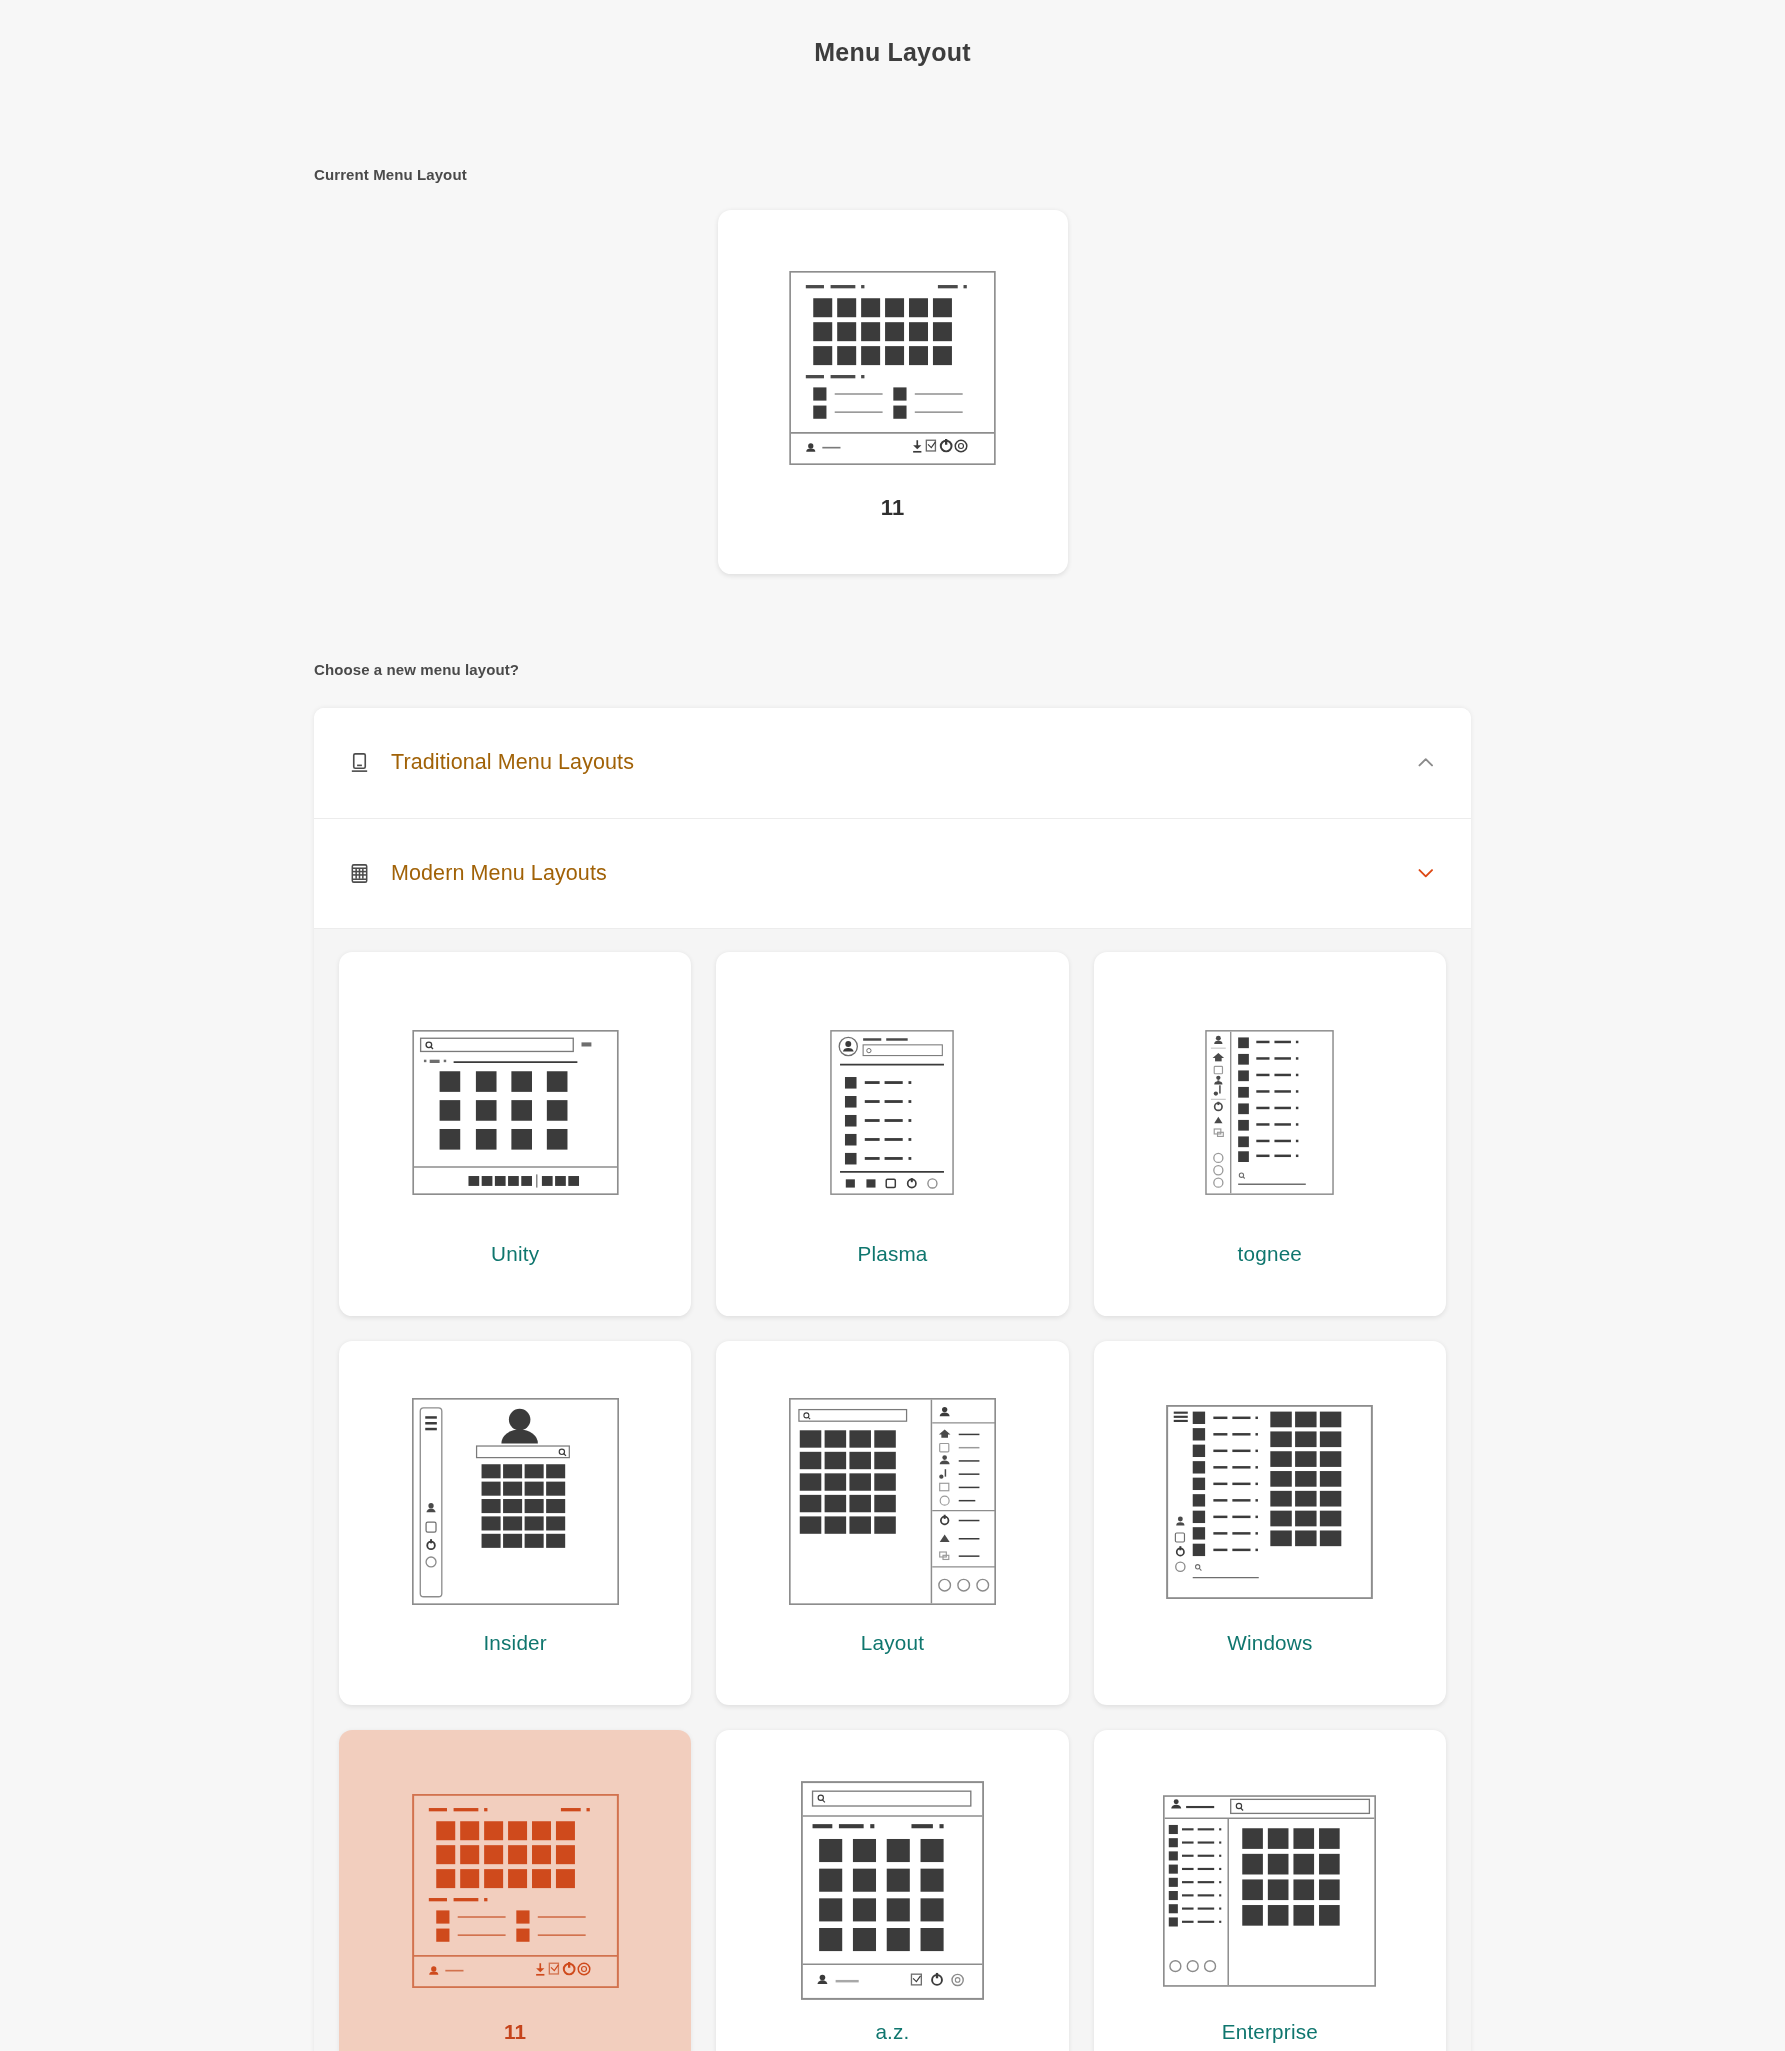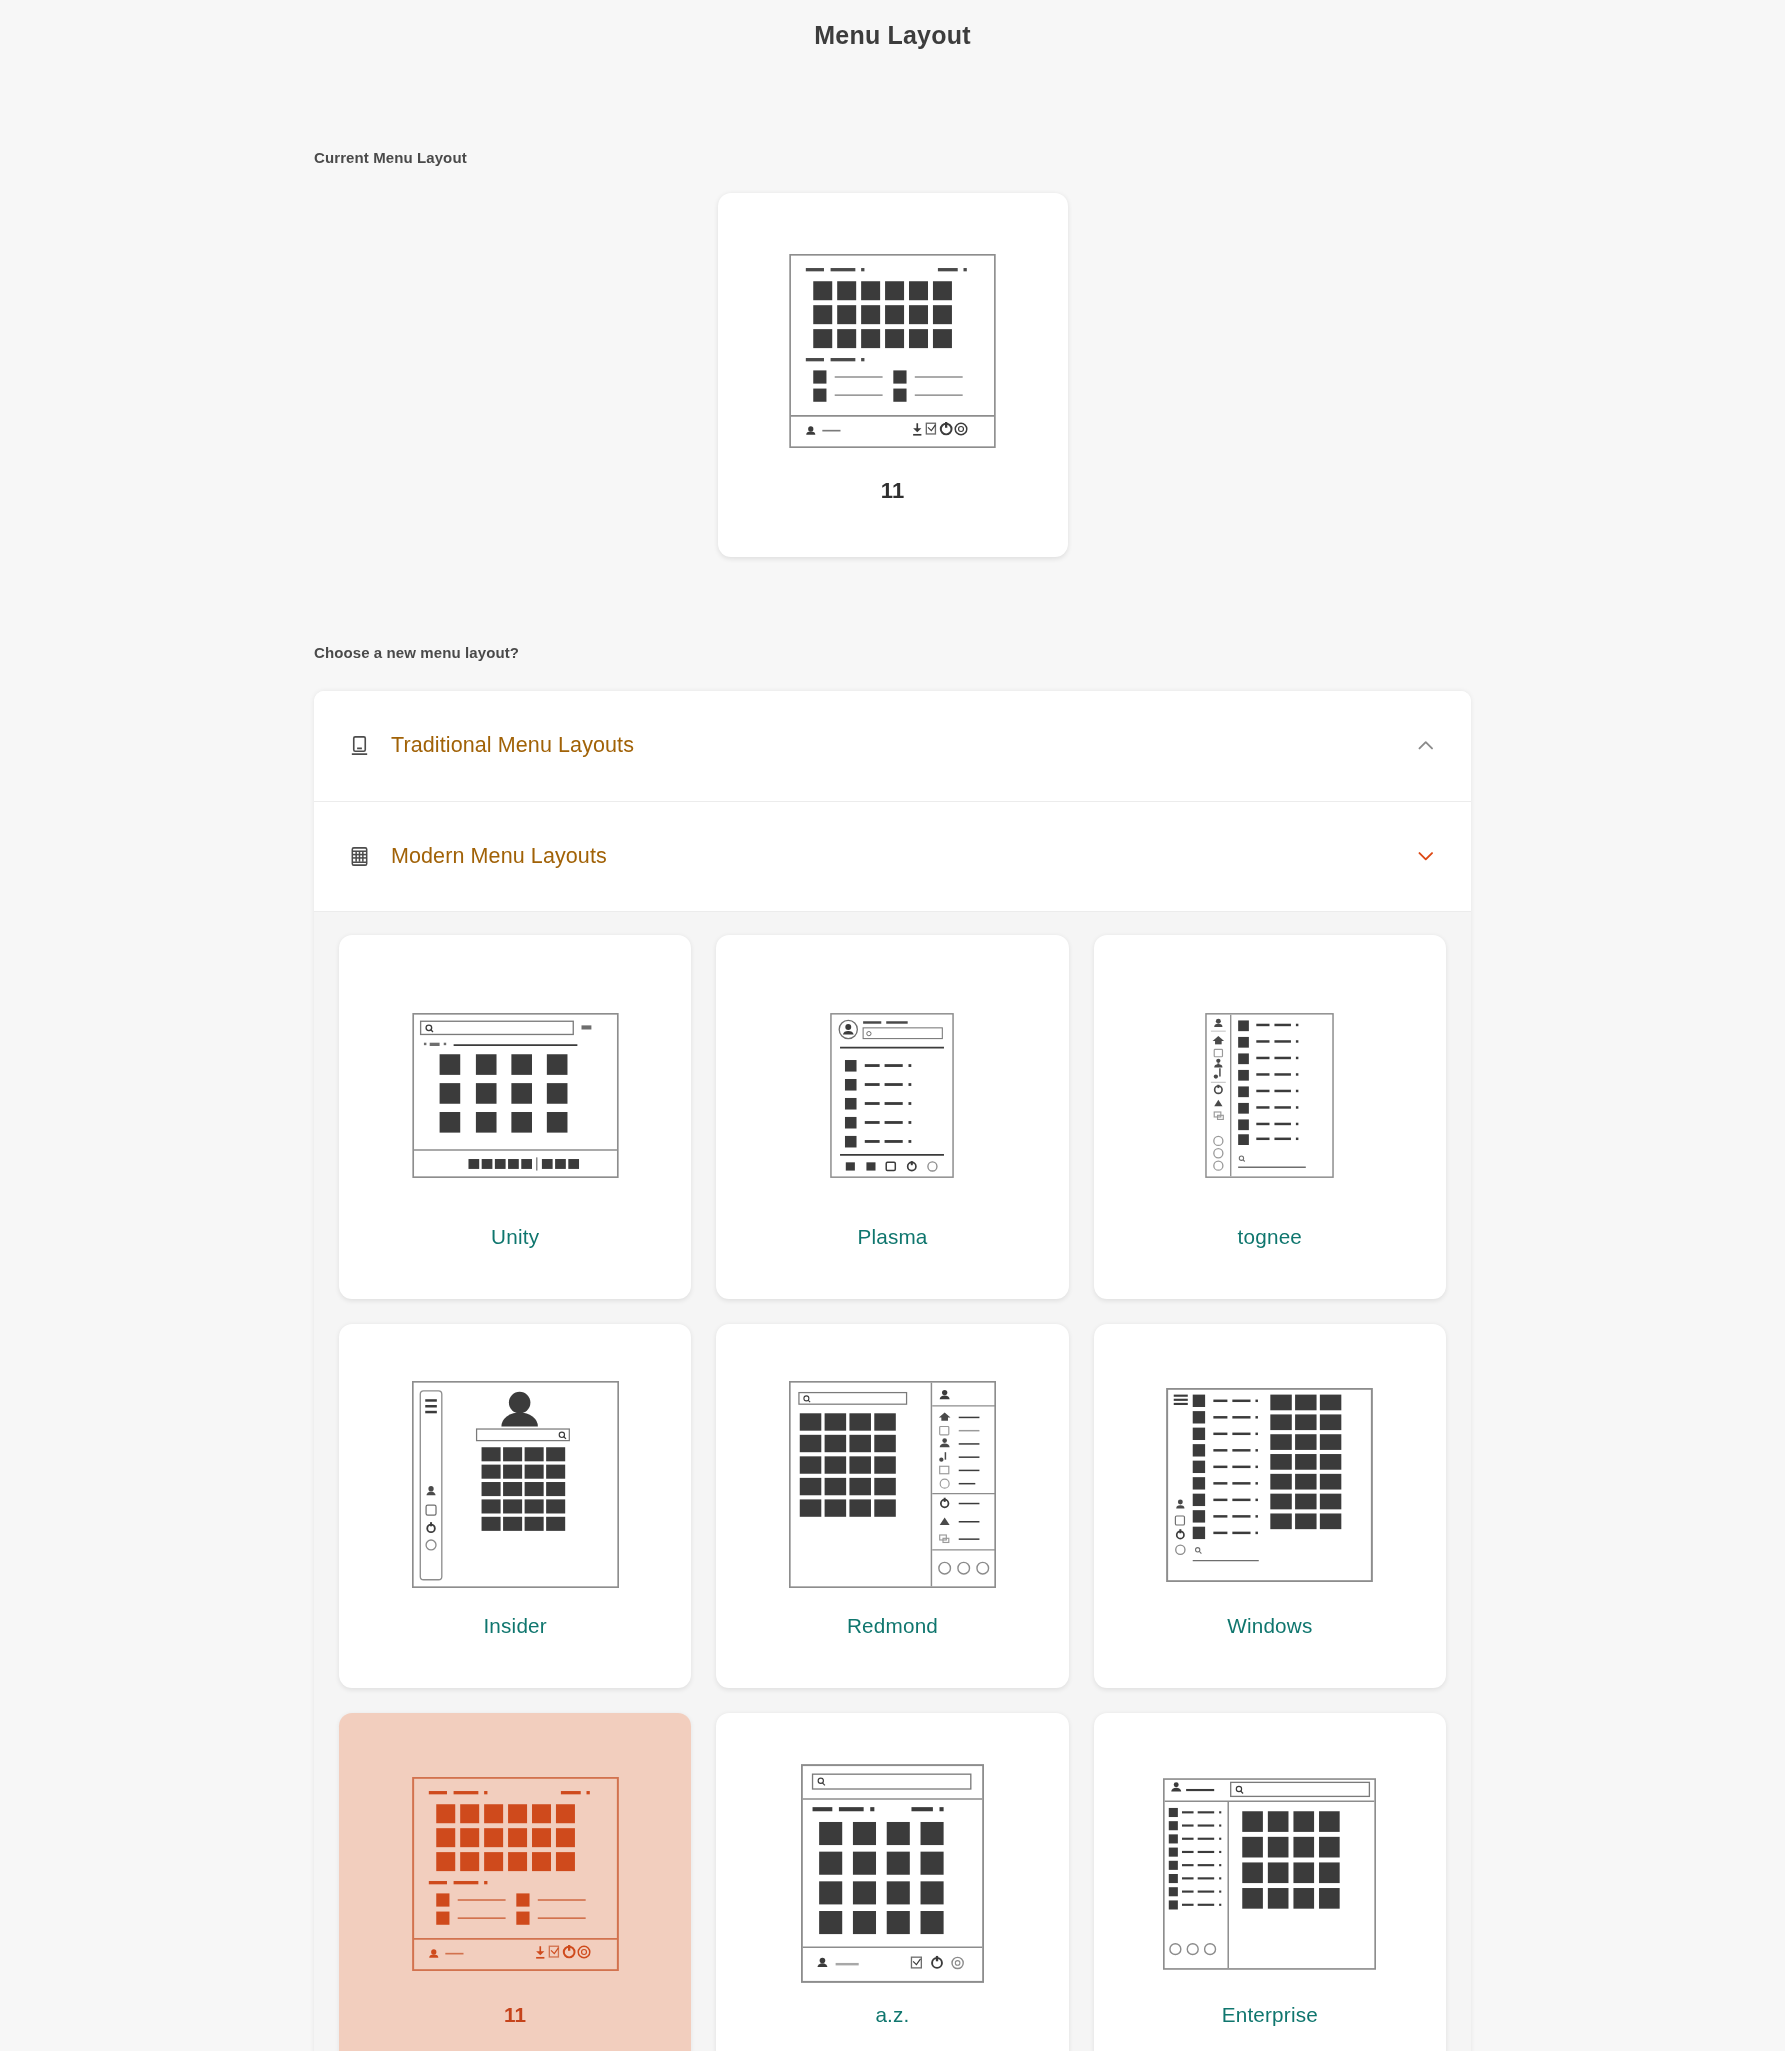--- a/index.html
+++ b/index.html
@@ -10,21 +10,21 @@
     font-family: "Liberation Sans", sans-serif;
     -webkit-font-smoothing: antialiased;
   }
   body { padding-bottom: 16.5px; }
 
   .page-title {
     text-align: center;
     font-size: 25px;
     font-weight: bold;
     color: #3d3d3d;
-    padding-top: 21px;
+    padding-top: 38px;
     letter-spacing: 0.2px;
   }
 
   .content-wrap {
     width: 1157px;
     margin: 0 auto;
     padding-left: 0;
   }
 
   .section-heading {
@@ -531,21 +531,21 @@
                   <line x1="205" y1="191" x2="230" y2="191" stroke="#3b3b3b" stroke-width="1.8"></line>
               </g>
               <line x1="173" y1="204" x2="249" y2="204" stroke="#8d8d8d" stroke-width="1.5"></line>
               <g fill="none" stroke="#8b8b8b" stroke-width="1.7">
                 <circle cx="188" cy="226" r="7"></circle>
                   <circle cx="211" cy="226" r="7"></circle>
                   <circle cx="234" cy="226" r="7"></circle>
               </g>
             </svg>
           </div>
-          <div class="card-label">Redmond</div>
+          <div class="card-label">Layout</div>
         </div>
 
         <div class="layout-card">
           <div class="thumb-box">
             <svg width="207" height="194" viewBox="0 0 250 235">
               <rect x="1" y="1" width="248" height="233" fill="#fff" stroke="#8d8d8d" stroke-width="2.4"></rect>
               <g fill="#3b3b3b">
                 <rect x="9" y="8" width="17" height="2.6"></rect>
                   <rect x="9" y="13" width="17" height="2.6"></rect>
                   <rect x="9" y="18" width="17" height="2.6"></rect>

